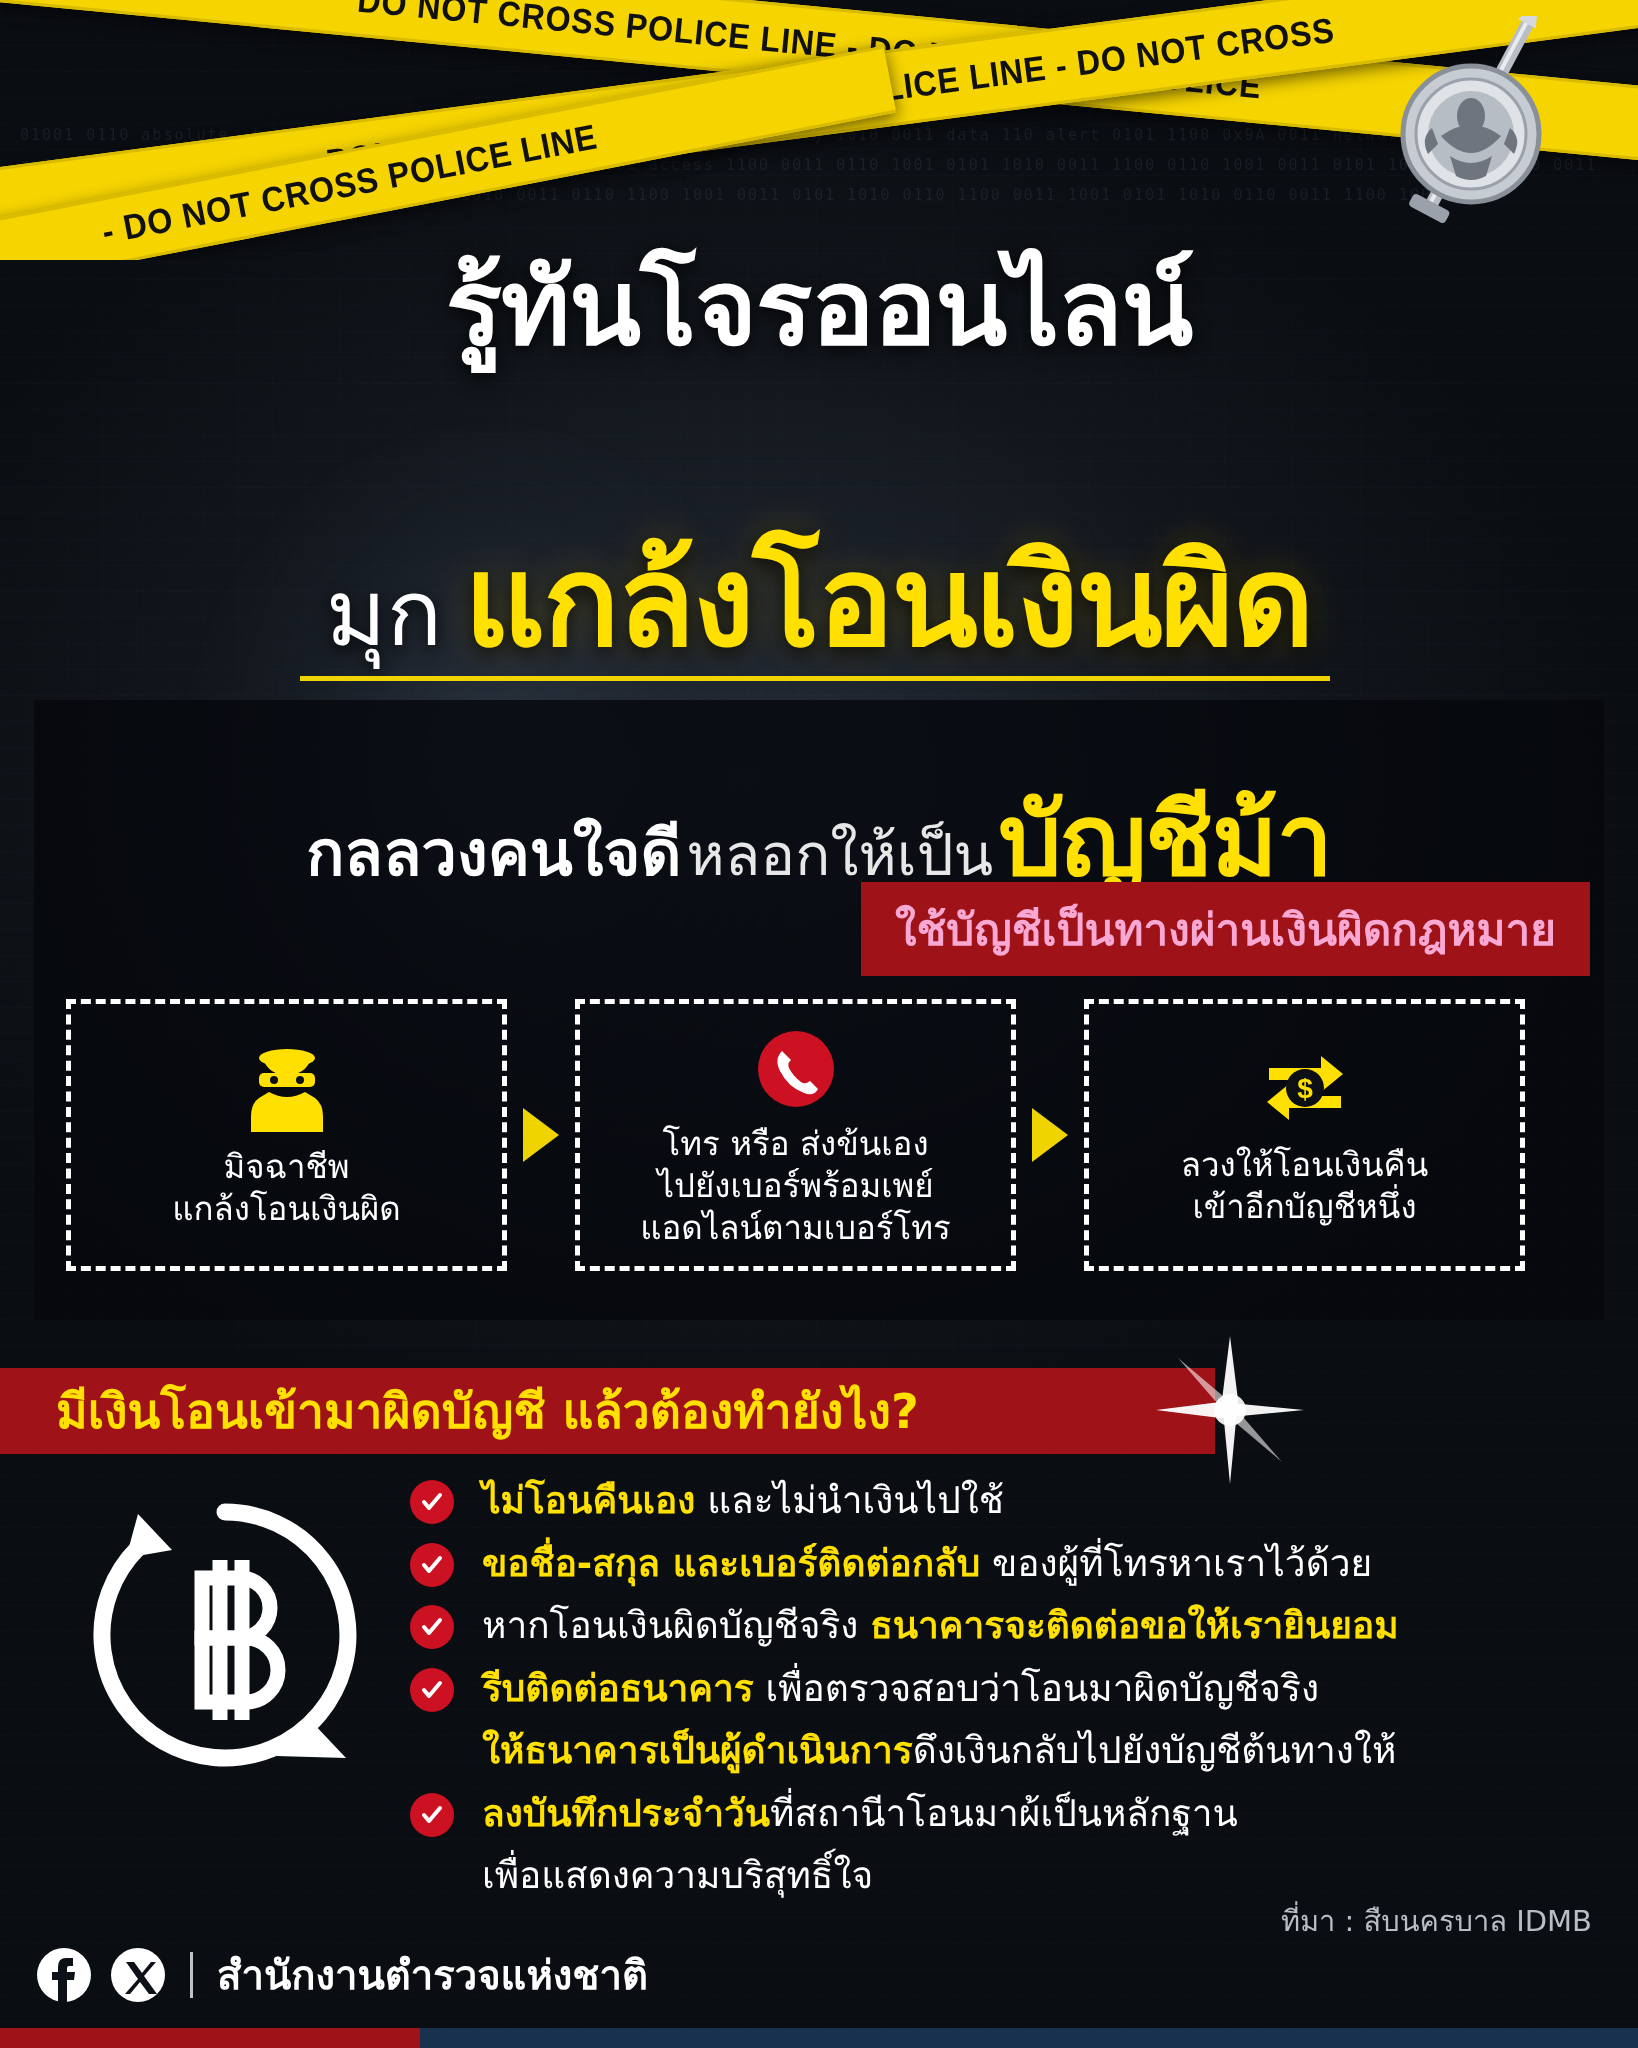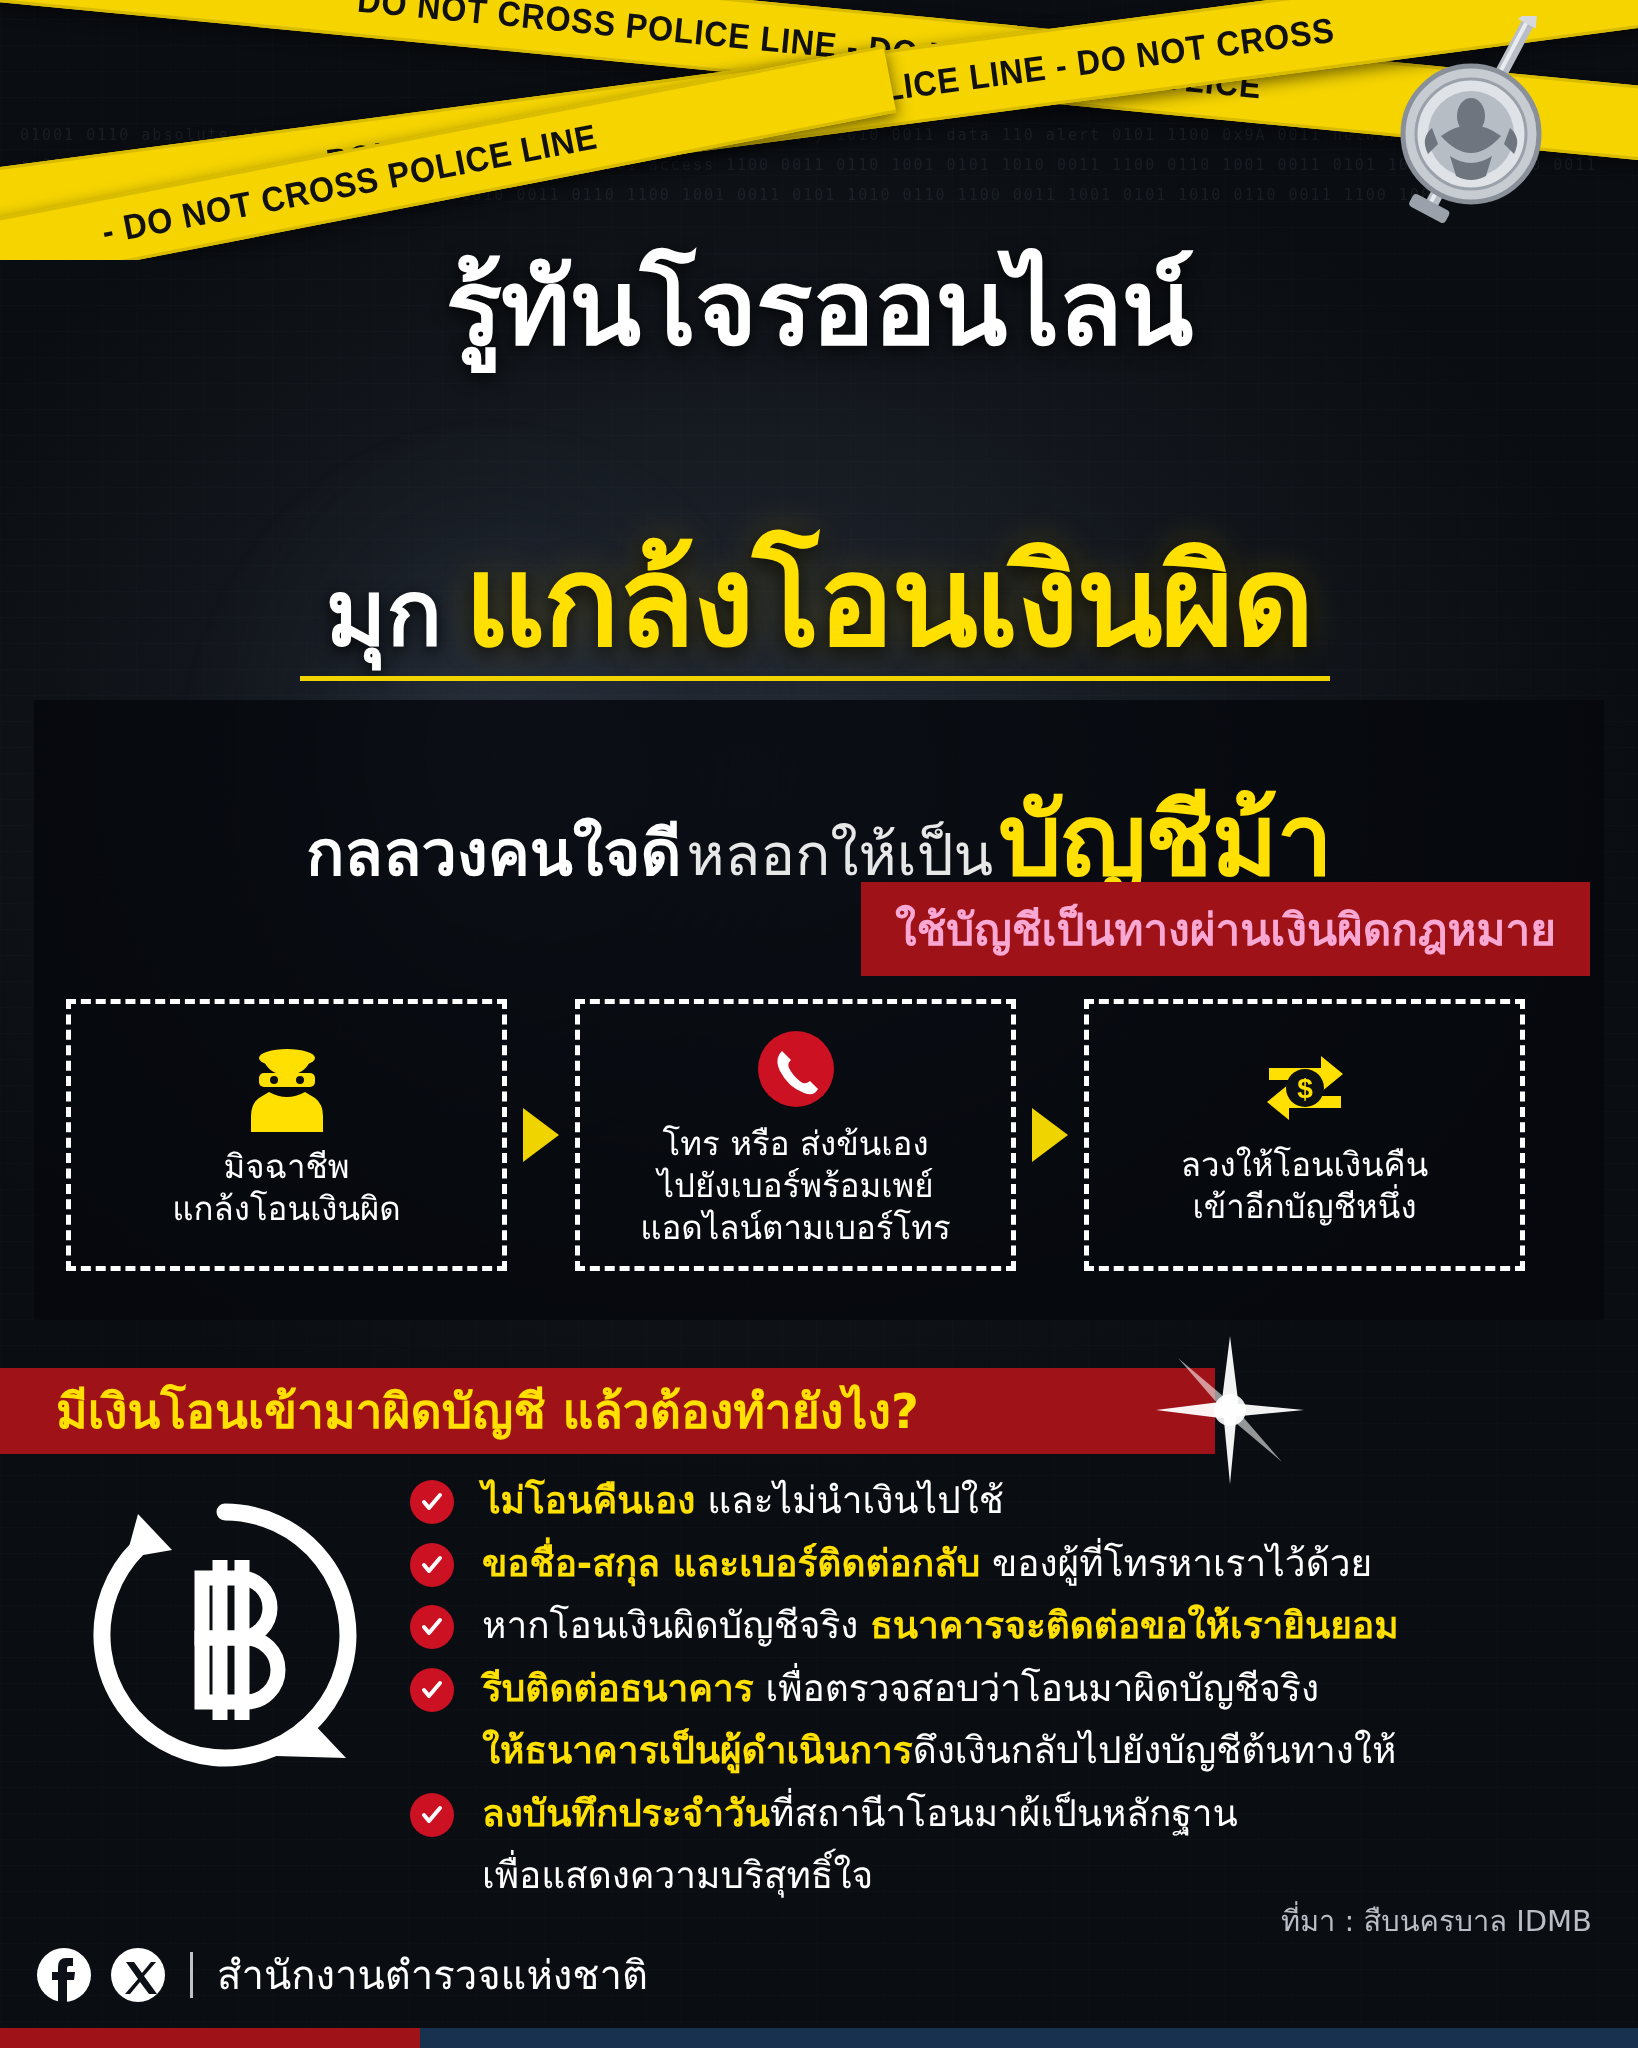--- a/index.html
+++ b/index.html
@@ -119,21 +119,21 @@
     position: absolute;
     top: 500px; left: 0; width: 100%;
     display: flex;
     align-items: baseline;
     justify-content: center;
     gap: 22px;
     z-index: 7;
   }
   .subhead .muk {
     font-size: 92px;
-    font-weight: bold;
+    font-weight: normal;
     color: #ffffff;
     text-shadow: 0 5px 16px rgba(0,0,0,.85);
   }
   .subhead .big-yellow {
     font-size: 126px;
     font-weight: bold;
     color: #ffe000;
     text-shadow: 0 6px 20px rgba(0,0,0,.85), 0 0 36px rgba(255,210,0,.25);
     letter-spacing: -2px;
   }
@@ -301,21 +301,21 @@
     height: 70px;
     display: flex;
     align-items: center;
     gap: 18px;
     padding-left: 36px;
     z-index: 7;
   }
   .footer .org {
     color: #ffffff;
     font-size: 40px;
-    font-weight: normal;
+    font-weight: bold;
     white-space: nowrap;
   }
   .divider {
     width: 3px; height: 46px;
     background: rgba(255,255,255,.75);
     margin: 0 6px;
   }
   .bottom-strip {
     position: absolute;
     left: 0; bottom: 0;

